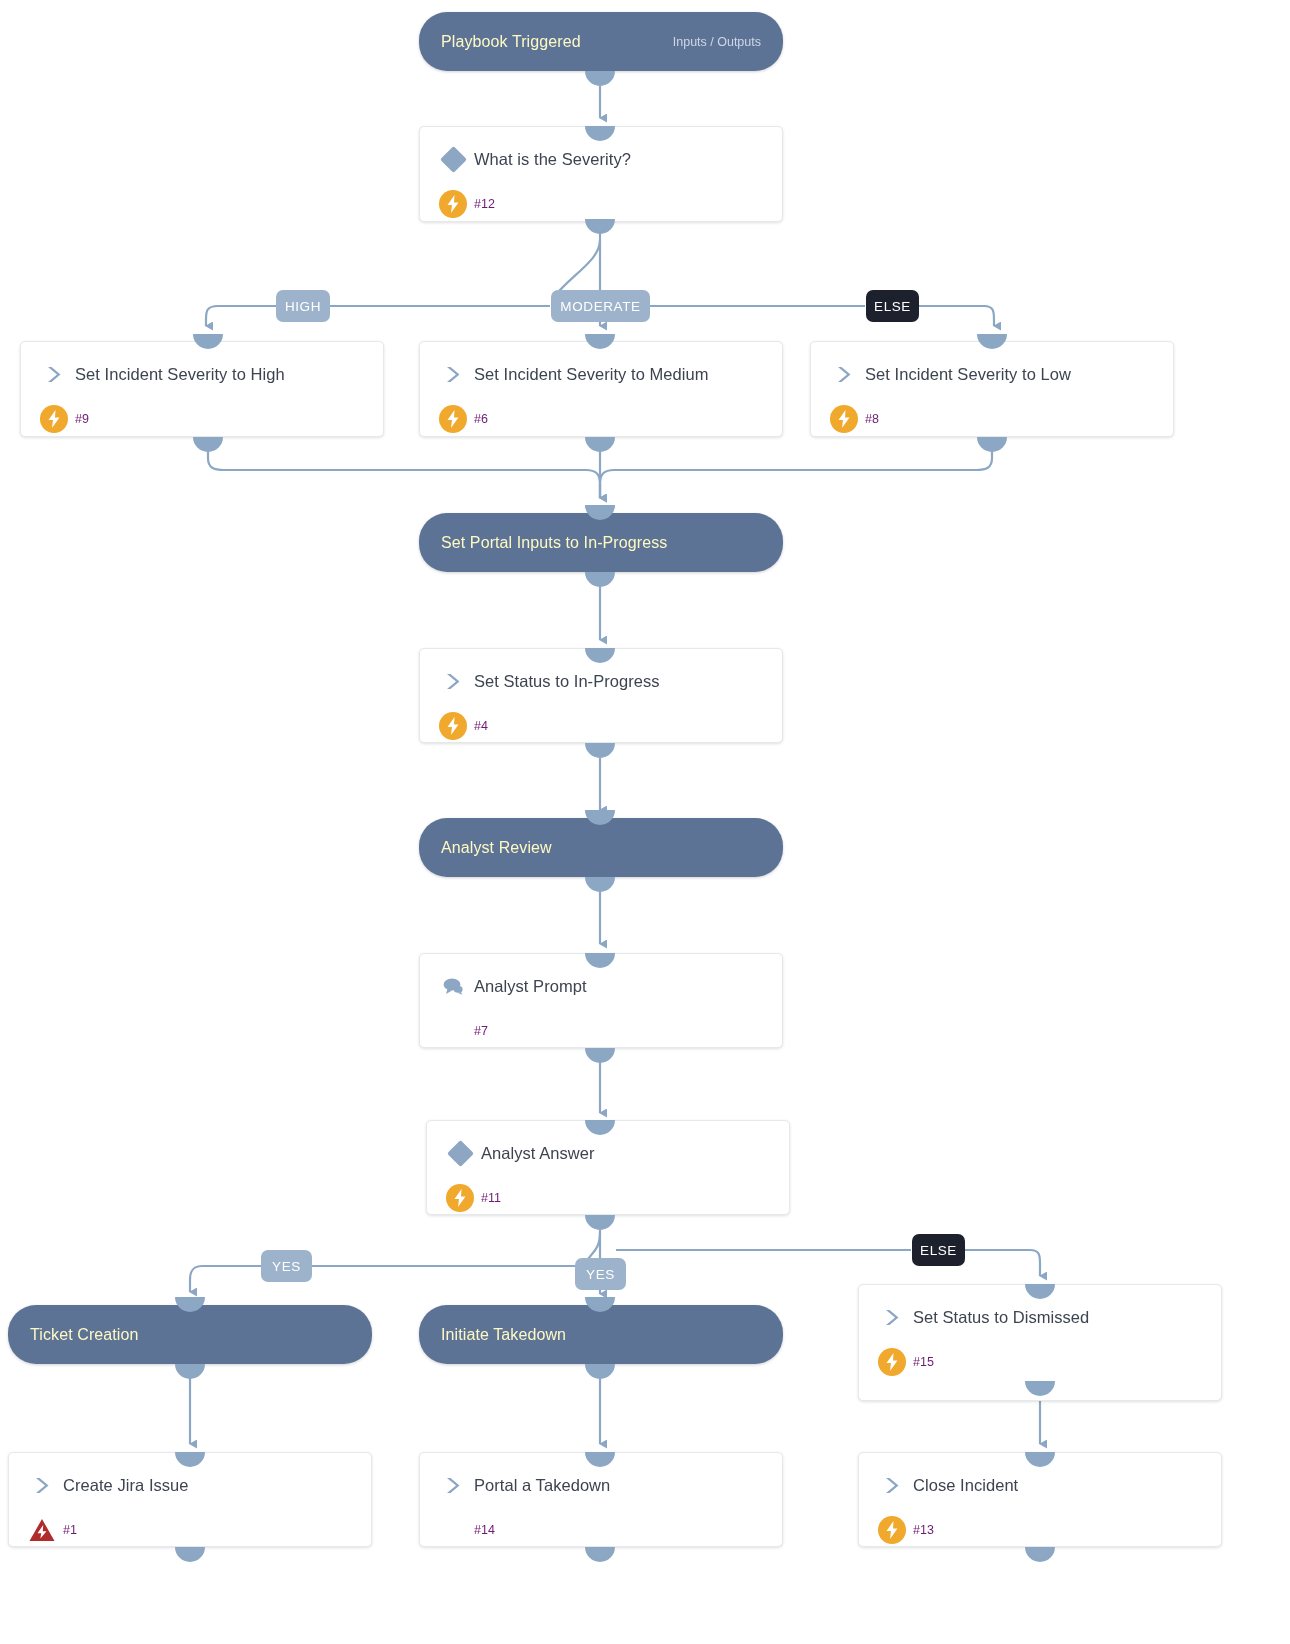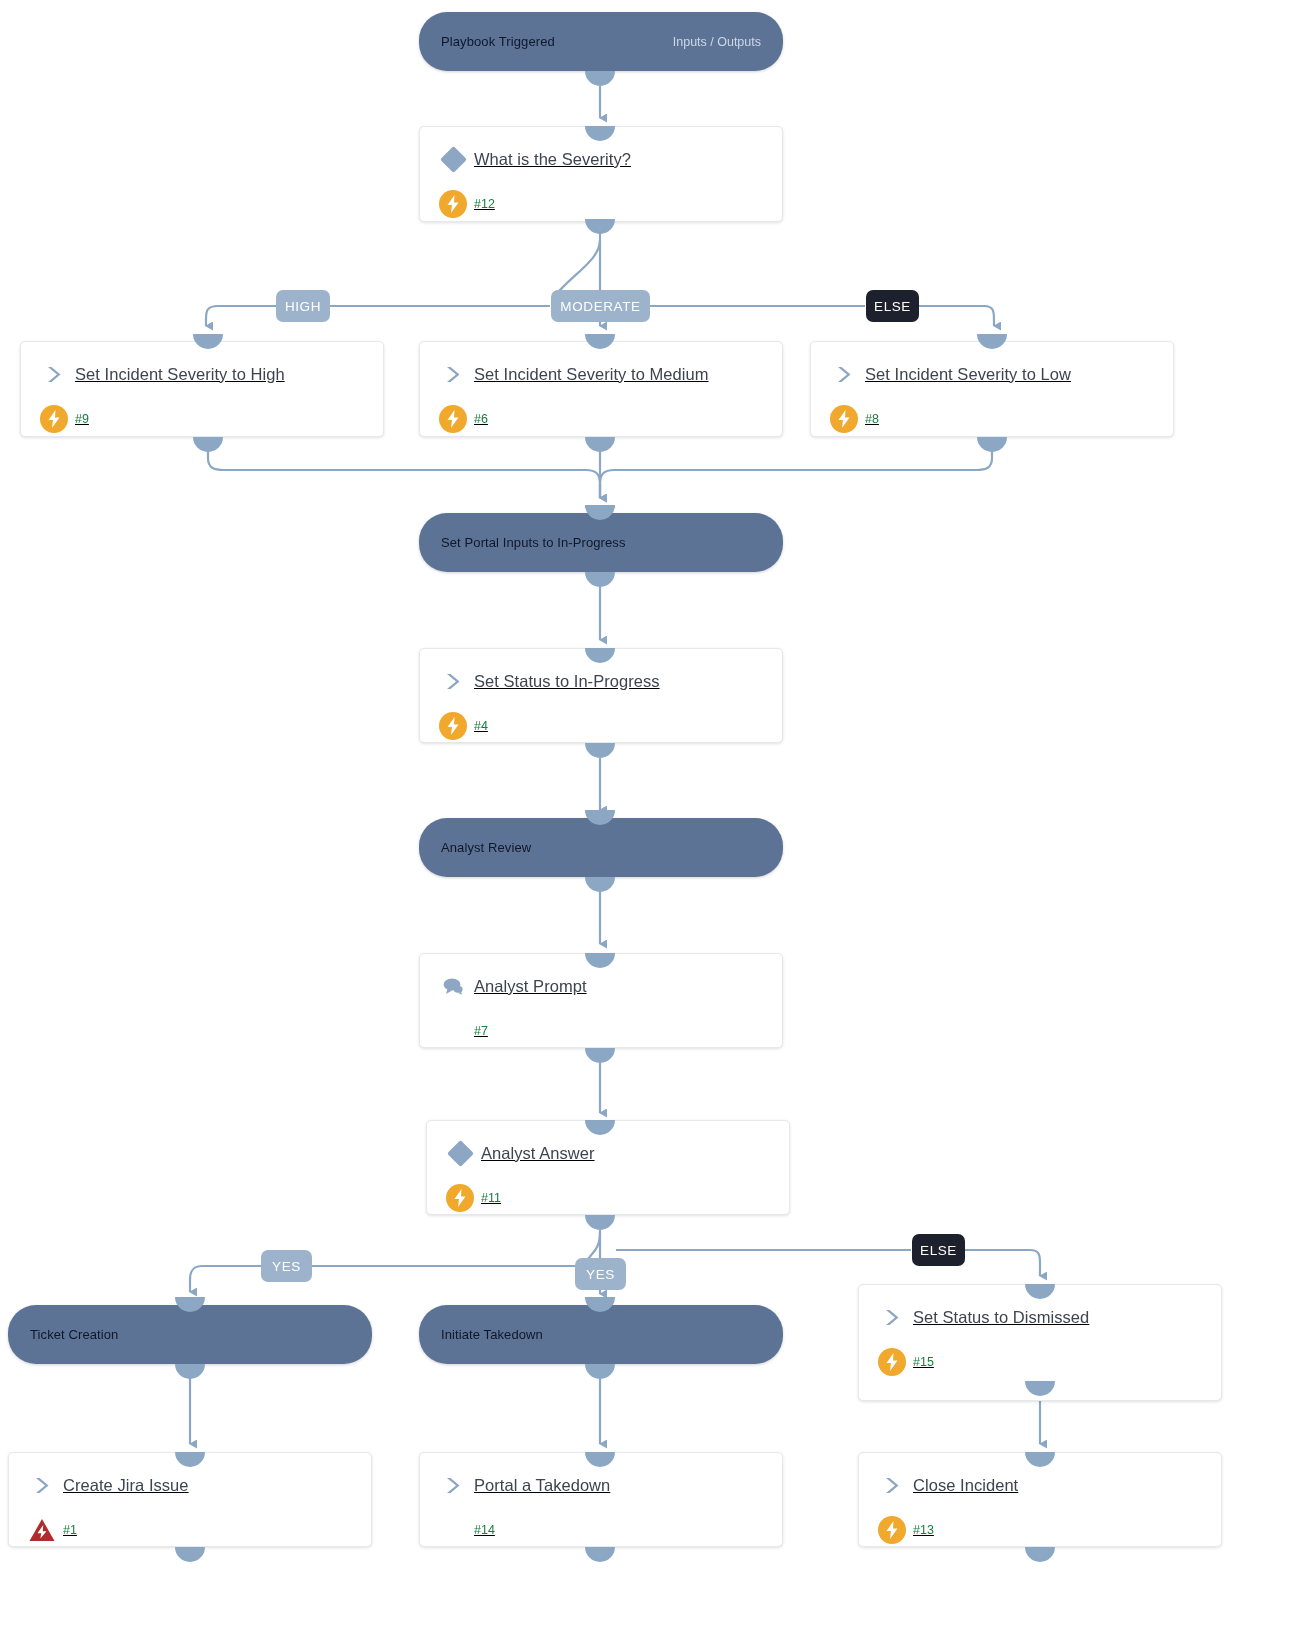--- a/index.html
+++ b/index.html
@@ -28,22 +28,22 @@
     position: absolute;
     border-radius: 28px;
     background: #5d7396;
     box-shadow: 0 1px 3px rgba(0,0,0,0.18);
     display: flex;
     align-items: center;
     padding: 0 22px;
     z-index: 4;
   }
   .pill-title {
-    color: #0f172a;
-    font-size: 13px;
+    color: #fef9c3;
+    font-size: 16px;
     letter-spacing: 0.1px;
     white-space: nowrap;
   }
   .pill-sub {
     margin-left: auto;
     color: #cdd7e6;
     font-size: 12.5px;
     white-space: nowrap;
   }
 
@@ -54,42 +54,41 @@
     border: 1px solid #e6e8eb;
     border-radius: 5px;
     box-shadow: 0 1px 3px rgba(0,0,0,0.12);
     z-index: 4;
   }
   .card-row {
     position: absolute;
     left: 0; right: 0;
     display: flex;
     align-items: center;
-    text-decoration: underline;
   }
   .card-head { top: 18px; height: 28px; }
   .card-foot { top: 62px; height: 30px; }
 
   .card-icon {
     width: 42px;
     min-width: 42px;
     margin-left: 12px;
     display: flex;
     align-items: center;
     justify-content: center;
   }
   .card-title {
     font-size: 16.5px;
     color: #3d4450;
     white-space: nowrap;
     letter-spacing: 0.05px;
   }
   .card-ref {
     font-size: 12.5px;
-    color: #15803d;
+    color: #701a75;
     font-family: "Liberation Sans", sans-serif;
   }
 
   
   .ico-chevron {
     width: 17px; height: 19px;
     display: block;
   }
   
   .ico-diamond {

